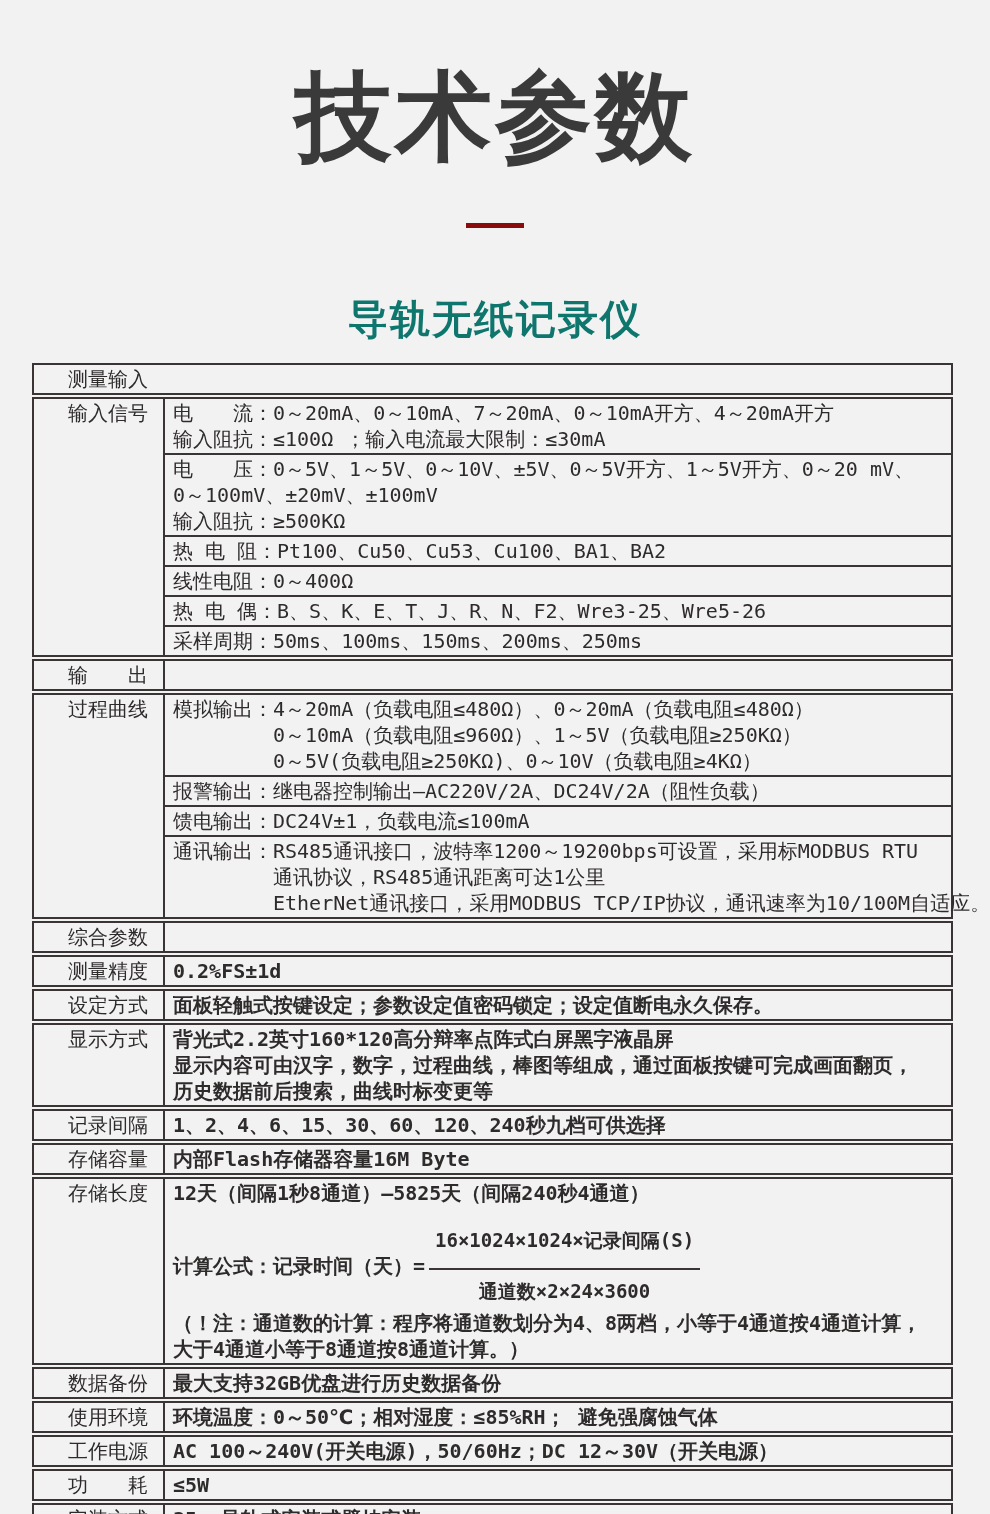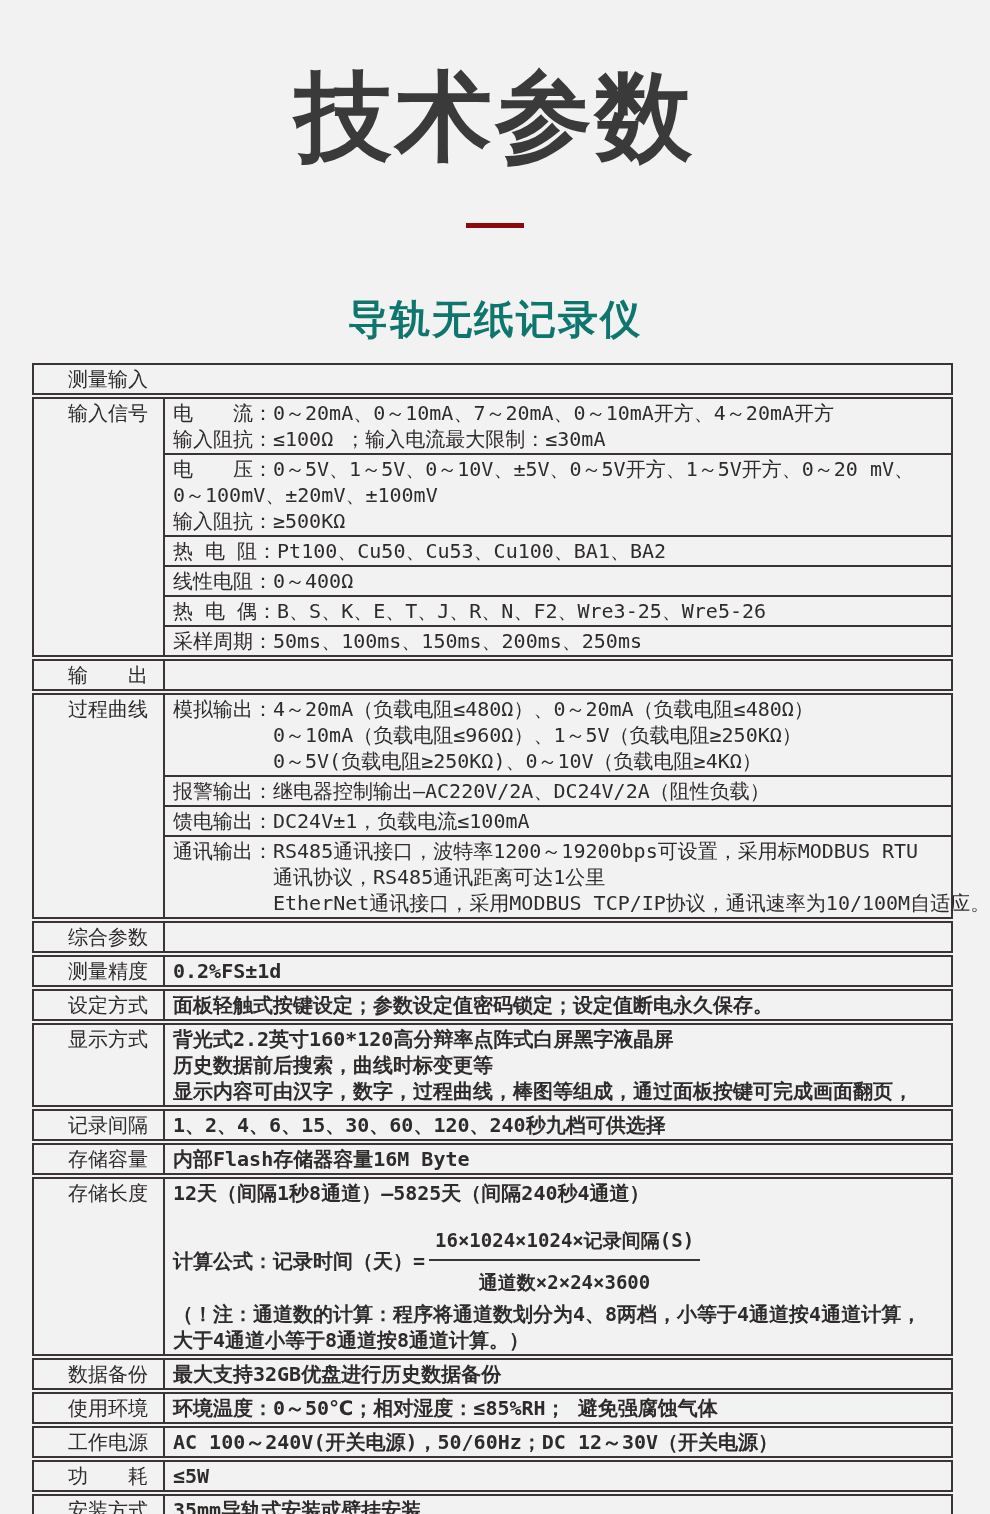--- a/index.html
+++ b/index.html
@@ -87,21 +87,21 @@
   .formula-prefix{vertical-align:middle;}
   .frac{
     display:inline-block;
     vertical-align:middle;
     text-align:center;
     margin-left:4px;
   }
   .frac-num{
     font-size:19px;
     line-height:25px;
-    padding:0 6px 6px 6px;
+    padding:0 6px 15px 6px;
     border-bottom:2px solid #3a3434;
   }
   .frac-den{
     font-size:19px;
     line-height:25px;
     padding-top:9px;
   }
 </style>
 </head>
 <body>
@@ -187,22 +187,22 @@
           <div class="sub-row fill">
             <div class="line">面板轻触式按键设定；参数设定值密码锁定；设定值断电永久保存。</div>
           </div>
         </div>
       </div>
       <div class="t-row">
         <div class="t-label">显示方式</div>
         <div class="t-content">
           <div class="sub-row fill">
             <div class="line">背光式2.2英寸160*120高分辩率点阵式白屏黑字液晶屏</div>
+            <div class="line">显示内容可由汉字，数字，过程曲线，棒图等组成，通过面板按键可完成画面翻页，</div>
             <div class="line">历史数据前后搜索，曲线时标变更等</div>
-            <div class="line">显示内容可由汉字，数字，过程曲线，棒图等组成，通过面板按键可完成画面翻页，</div>
           </div>
         </div>
       </div>
       <div class="t-row">
         <div class="t-label">记录间隔</div>
         <div class="t-content">
           <div class="sub-row fill">
             <div class="line">1、2、4、6、15、30、60、120、240秒九档可供选择</div>
           </div>
         </div>

